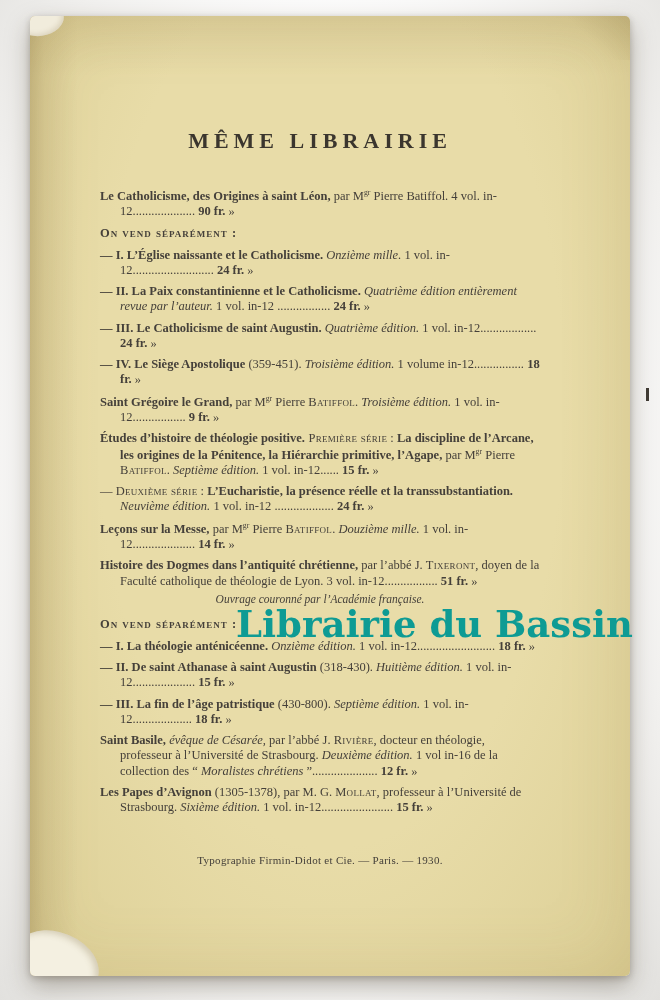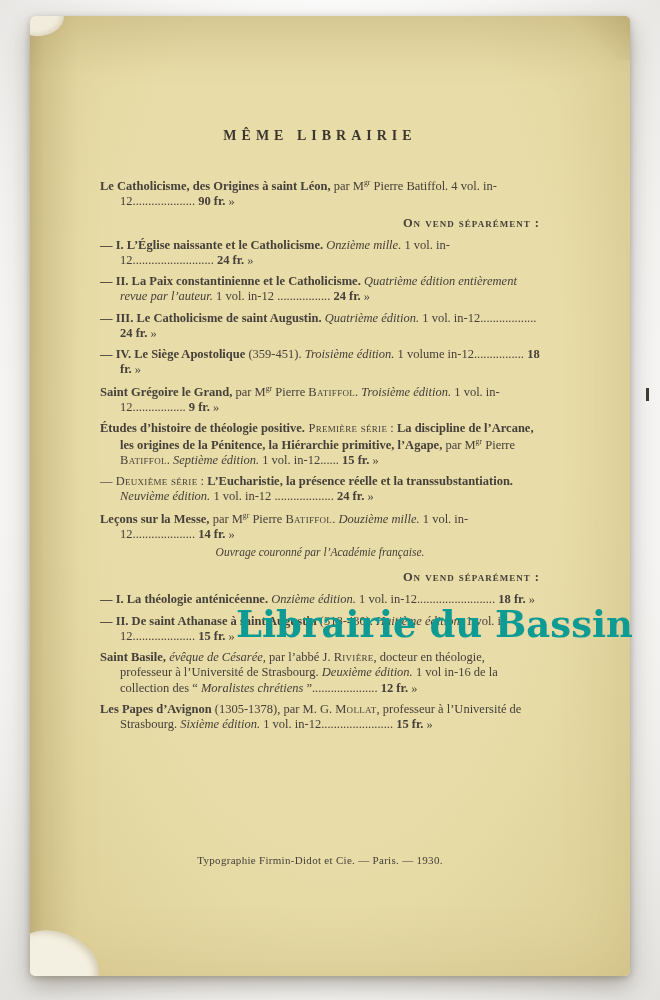--- a/index.html
+++ b/index.html
@@ -44,30 +44,30 @@
     position: absolute; right: -4px; top: -4px; width: 72px; height: 48px;
     background: linear-gradient(225deg, rgba(120,100,50,.20), rgba(120,100,50,0) 60%);
     border-radius: 0 5px 0 0;
   }
   .content {
     position: absolute; left: 70px; right: 90px; top: 0; bottom: 0;
     color: var(--ink);
   }
   .title {
     margin: 112px 0 0; text-align: center;
-    font-size: 14px; font-weight: bold; letter-spacing: 5px;
+    font-size: 22px; font-weight: bold; letter-spacing: 5px;
     color: var(--title-ink);
   }
   .entries { margin-top: 34px; }
   .entry {
     margin: 0 0 6px; padding-left: 20px; text-indent: -20px;
     font-size: 12.5px; line-height: 1.22;
   }
   .separator {
-    text-align: right; font-variant: small-caps; letter-spacing: 1px;
+    text-align: left; font-variant: small-caps; letter-spacing: 1px;
     font-size: 12.5px; margin: 2px 0 7px; font-weight: bold;
   }
   .note {
     text-align: center; font-style: italic; font-size: 11.5px; margin: -2px 0 12px;
   }
   .seg-n  { }
   .seg-b  { font-weight: bold; }
   .seg-i  { font-style: italic; }
   .seg-sc { font-variant: small-caps; letter-spacing: .3px; }
   .seg-sup{ vertical-align: super; font-size: .62em; }
@@ -101,24 +101,26 @@
           <p class="entry"><span class="seg-b">Le Catholicisme, des Origines à saint Léon,</span><span class="seg-n"> par M</span><span class="seg-sup">gr</span><span class="seg-n"> Pierre Batiffol. 4 vol. in-12....................  </span><span class="seg-pr">90 fr.</span><span class="seg-n"> »</span></p>
           <div class="separator">On vend séparément :</div>
           <p class="entry"><span class="seg-b">— I. L’Église naissante et le Catholicisme.</span><span class="seg-i"> Onzième mille.</span><span class="seg-n"> 1 vol. in-12..........................  </span><span class="seg-pr">24 fr.</span><span class="seg-n"> »</span></p>
           <p class="entry"><span class="seg-b">— II. La Paix constantinienne et le Catholicisme.</span><span class="seg-i"> Quatrième édition entièrement revue par l’auteur.</span><span class="seg-n"> 1 vol. in-12 .................  </span><span class="seg-pr">24 fr.</span><span class="seg-n"> »</span></p>
           <p class="entry"><span class="seg-b">— III. Le Catholicisme de saint Augustin.</span><span class="seg-i"> Quatrième édition.</span><span class="seg-n"> 1 vol. in-12..................  </span><span class="seg-pr">24 fr.</span><span class="seg-n"> »</span></p>
           <p class="entry"><span class="seg-b">— IV. Le Siège Apostolique</span><span class="seg-n"> (359-451).</span><span class="seg-i"> Troisième édition.</span><span class="seg-n"> 1 volume in-12................  </span><span class="seg-pr">18 fr.</span><span class="seg-n"> »</span></p>
           <p class="entry"><span class="seg-b">Saint Grégoire le Grand,</span><span class="seg-n"> par M</span><span class="seg-sup">gr</span><span class="seg-n"> Pierre </span><span class="seg-sc">Batiffol</span><span class="seg-n">.</span><span class="seg-i"> Troisième édition.</span><span class="seg-n"> 1 vol. in-12.................  </span><span class="seg-pr">9 fr.</span><span class="seg-n"> »</span></p>
           <p class="entry"><span class="seg-b">Études d’histoire de théologie positive.</span><span class="seg-sc"> Première série</span><span class="seg-n"> : </span><span class="seg-b">La discipline de l’Arcane, les origines de la Pénitence, la Hiérarchie primitive, l’Agape,</span><span class="seg-n"> par M</span><span class="seg-sup">gr</span><span class="seg-n"> Pierre </span><span class="seg-sc">Batiffol</span><span class="seg-n">.</span><span class="seg-i"> Septième édition.</span><span class="seg-n"> 1 vol. in-12......  </span><span class="seg-pr">15 fr.</span><span class="seg-n"> »</span></p>
           <p class="entry"><span class="seg-n">— </span><span class="seg-sc">Deuxième série</span><span class="seg-n"> : </span><span class="seg-b">L’Eucharistie, la présence réelle et la transsubstantiation.</span><span class="seg-i"> Neuvième édition.</span><span class="seg-n"> 1 vol. in-12 ...................  </span><span class="seg-pr">24 fr.</span><span class="seg-n"> »</span></p>
           <p class="entry"><span class="seg-b">Leçons sur la Messe,</span><span class="seg-n"> par M</span><span class="seg-sup">gr</span><span class="seg-n"> Pierre </span><span class="seg-sc">Batiffol</span><span class="seg-n">.</span><span class="seg-i"> Douzième mille.</span><span class="seg-n"> 1 vol. in-12....................  </span><span class="seg-pr">14 fr.</span><span class="seg-n"> »</span></p>
+          <p class="entry"><span class="seg-b">Histoire des Dogmes dans l’antiquité chrétienne,</span><span class="seg-n"> par l’abbé J. </span><span class="seg-sc">Tixeront</span><span class="seg-n">, doyen de la Faculté catholique de théologie de Lyon. 3 vol. in-12.................  </span><span class="seg-pr">51 fr.</span><span class="seg-n"> »</span></p>
           <div class="note">Ouvrage couronné par l’Académie française.</div>
           <div class="separator">On vend séparément :</div>
           <p class="entry"><span class="seg-b">— I. La théologie anténicéenne.</span><span class="seg-i"> Onzième édition.</span><span class="seg-n"> 1 vol. in-12.........................  </span><span class="seg-pr">18 fr.</span><span class="seg-n"> »</span></p>
           <p class="entry"><span class="seg-b">— II. De saint Athanase à saint Augustin</span><span class="seg-n"> (318-430).</span><span class="seg-i"> Huitième édition.</span><span class="seg-n"> 1 vol. in-12....................  </span><span class="seg-pr">15 fr.</span><span class="seg-n"> »</span></p>
+          <p class="entry"><span class="seg-b">— III. La fin de l’âge patristique</span><span class="seg-n"> (430-800).</span><span class="seg-i"> Septième édition.</span><span class="seg-n"> 1 vol. in-12...................  </span><span class="seg-pr">18 fr.</span><span class="seg-n"> »</span></p>
           <p class="entry"><span class="seg-b">Saint Basile,</span><span class="seg-i"> évêque de Césarée,</span><span class="seg-n"> par l’abbé J. </span><span class="seg-sc">Rivière</span><span class="seg-n">, docteur en théologie, professeur à l’Université de Strasbourg.</span><span class="seg-i"> Deuxième édition.</span><span class="seg-n"> 1 vol in-16 de la collection des “ </span><span class="seg-i">Moralistes chrétiens</span><span class="seg-n"> ”.....................  </span><span class="seg-pr">12 fr.</span><span class="seg-n"> »</span></p>
           <p class="entry"><span class="seg-b">Les Papes d’Avignon</span><span class="seg-n"> (1305-1378), par M. G. </span><span class="seg-sc">Mollat</span><span class="seg-n">, professeur à l’Université de Strasbourg.</span><span class="seg-i"> Sixième édition.</span><span class="seg-n"> 1 vol. in-12.......................  </span><span class="seg-pr">15 fr.</span><span class="seg-n"> »</span></p>
         </div>
       <div class="footer">Typographie Firmin-Didot et Cie. — Paris. — 1930.</div>
     </div>
   </div>
   <div class="watermark">Librairie du Bassin</div>
   <div class="stray-mark"></div>
 </div>
 

